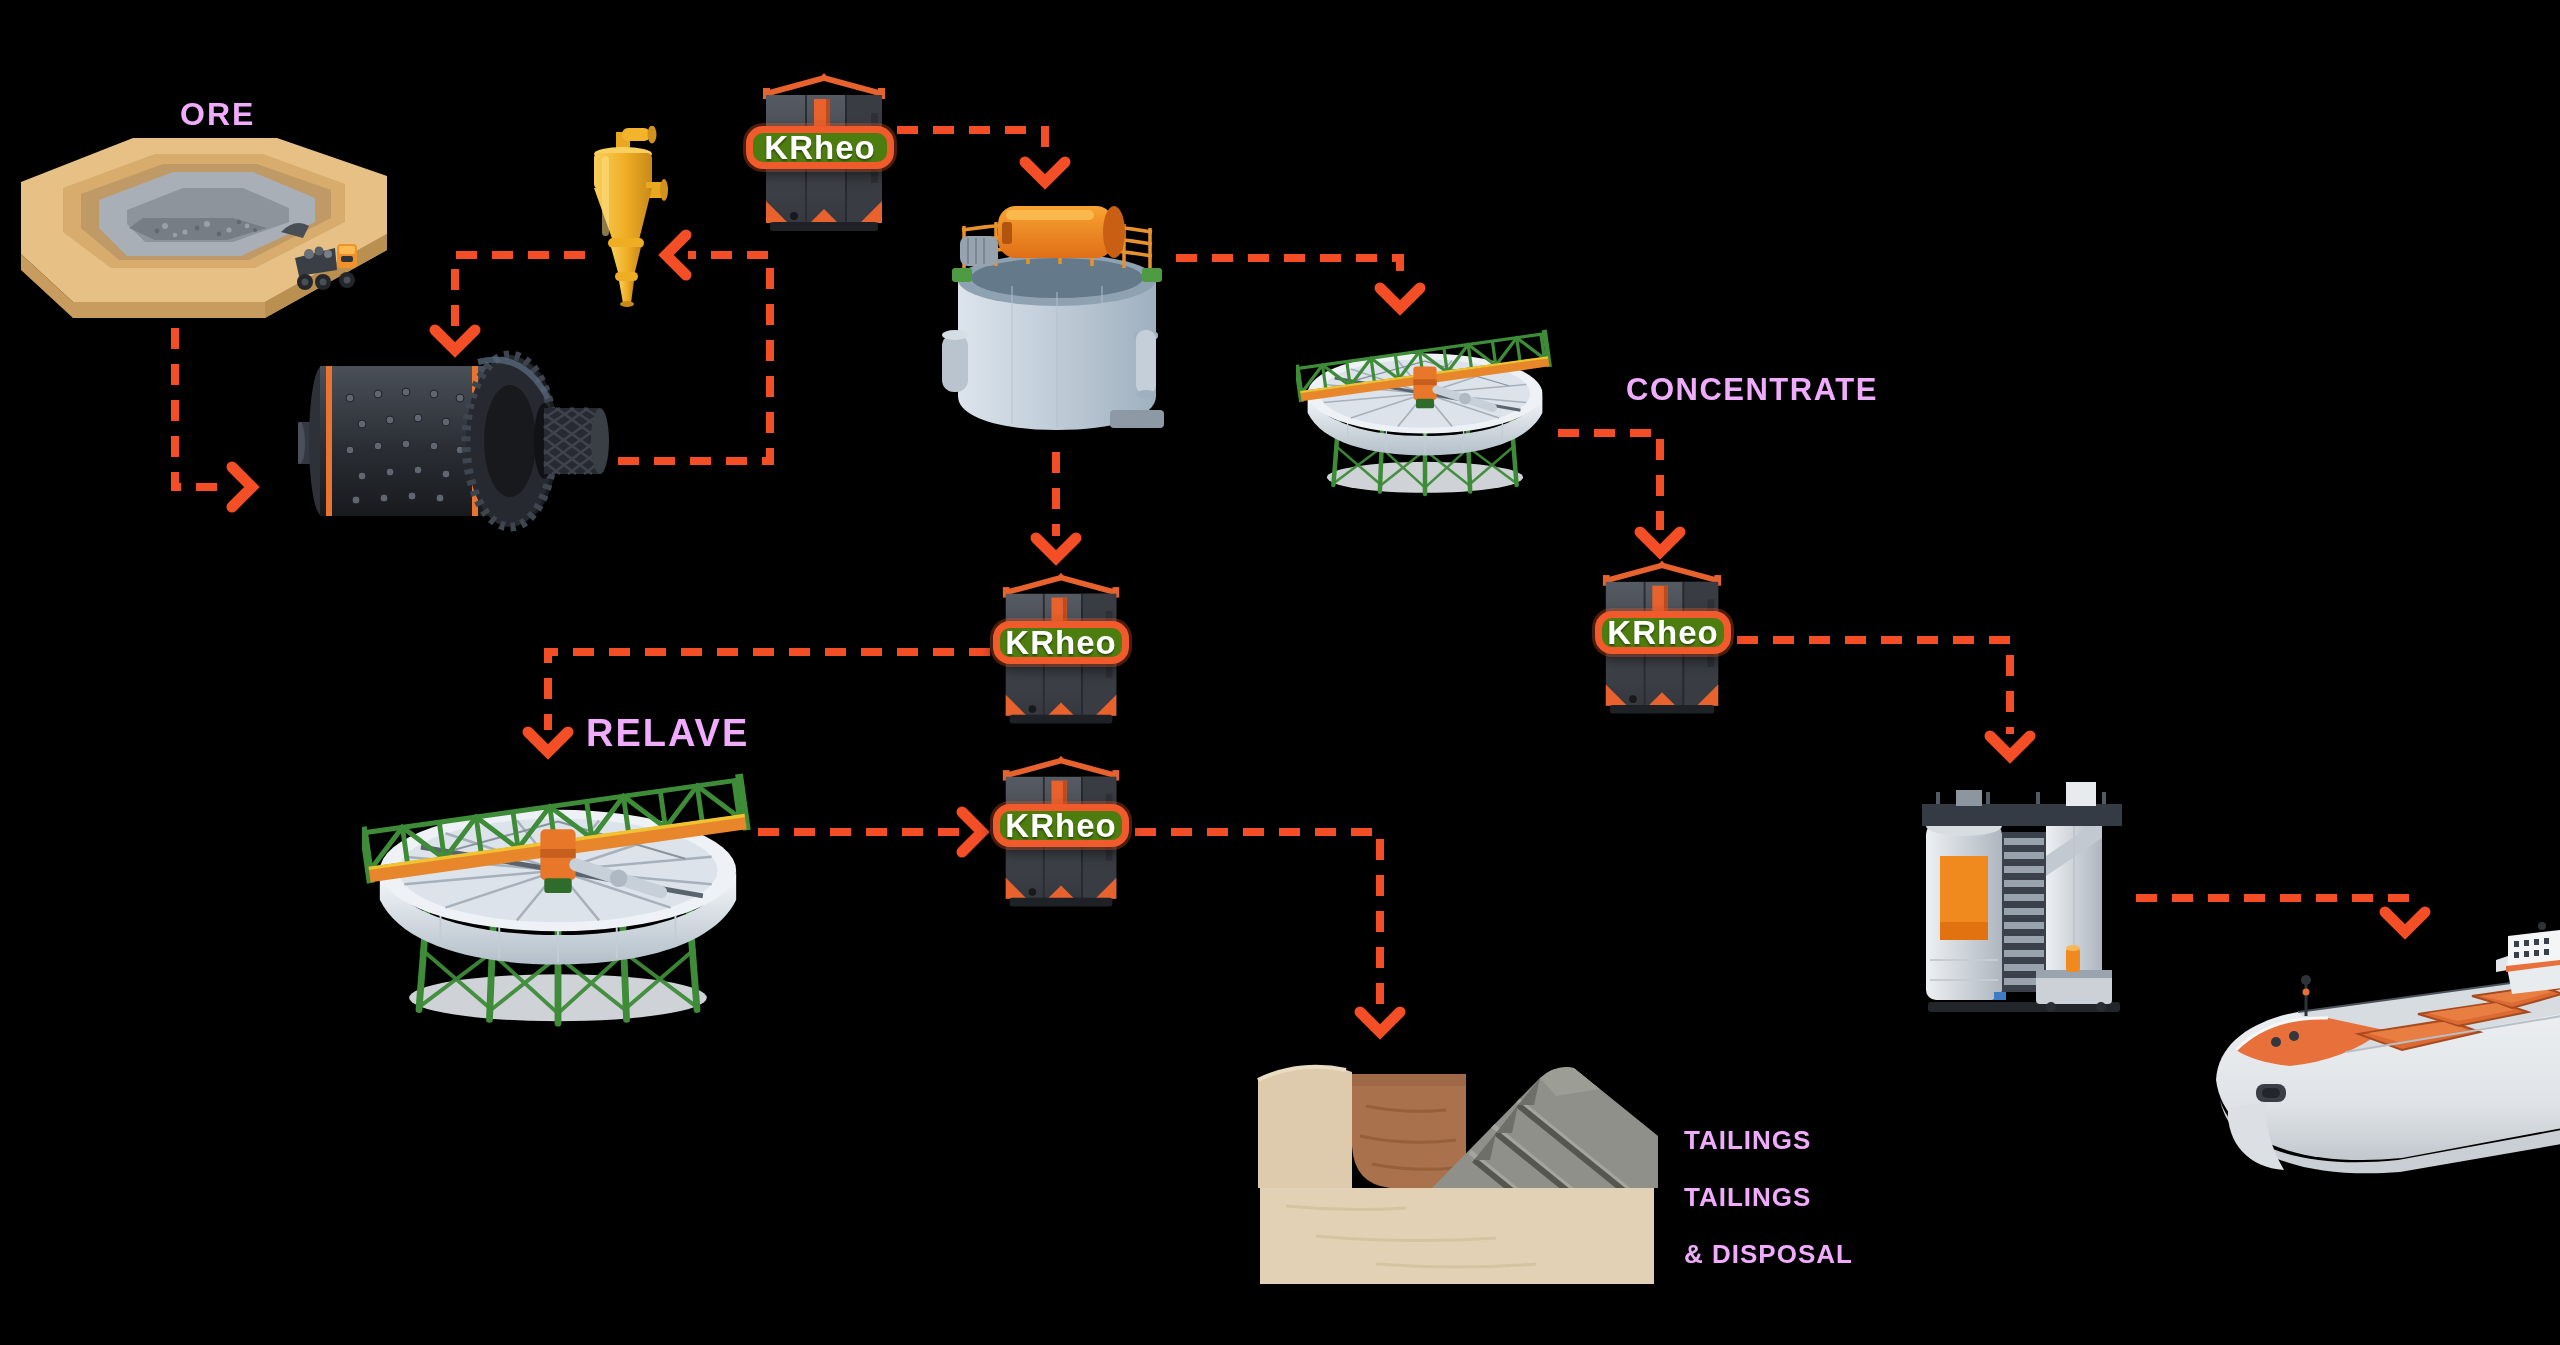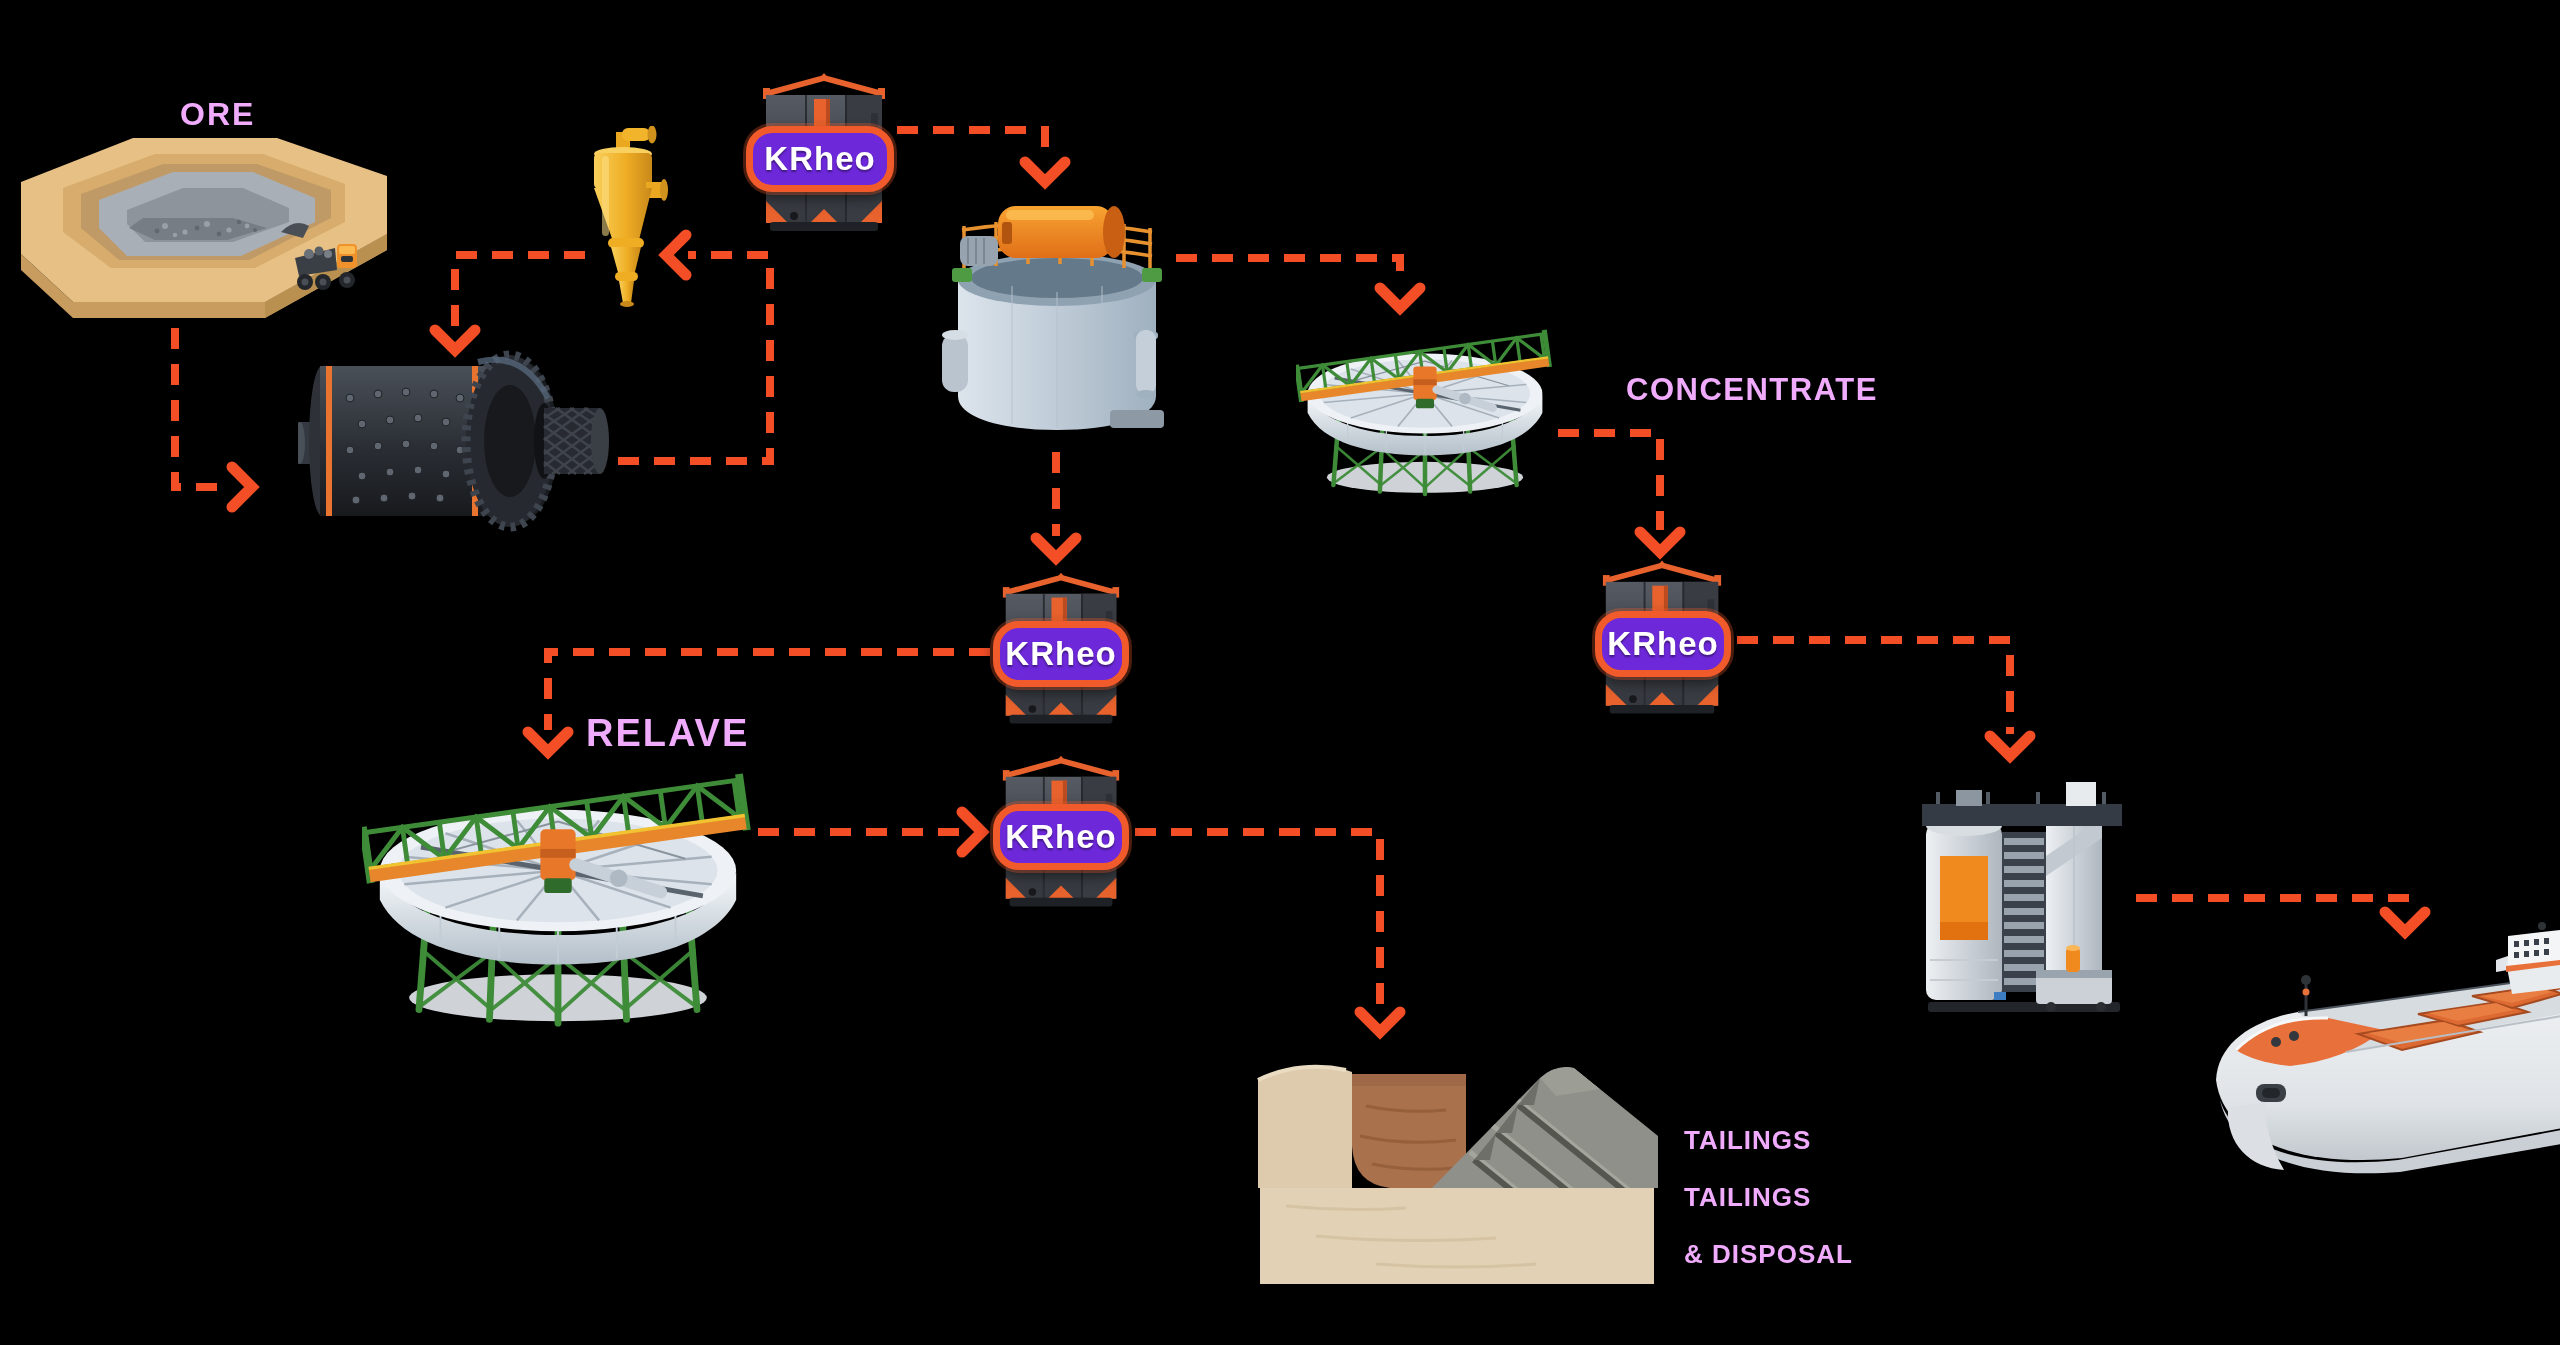--- a/index.html
+++ b/index.html
@@ -11,22 +11,22 @@
   .arrows{position:absolute;left:0;top:0;pointer-events:none;}
   .lbl{
     position:absolute;color:#f0abfc;font-weight:800;letter-spacing:2px;
     font-family:"Liberation Sans","DejaVu Sans",sans-serif;white-space:nowrap;
   }
   .lbl-ore{left:180px;top:96px;font-size:32px;}
   .lbl-concentrate{left:1602px;top:372px;font-size:31px;letter-spacing:1.5px;margin-left:24px;}
   .lbl-relave{left:586px;top:712px;font-size:38px;}
   .lbl-tailings{left:1684px;top:1112px;font-size:26px;line-height:57px;letter-spacing:1px;}
   .krheo-badge{
-    position:absolute;height:66px;box-sizing:border-box;
-    background:#6d28d9;border:7px solid #F15A2B;border-radius:26px;
+    position:absolute;height:43px;box-sizing:border-box;
+    background:#4d7c0f;border:7px solid #F15A2B;border-radius:17px;
     color:#fff;font-weight:800;font-size:33px;letter-spacing:1px;
     display:flex;align-items:center;justify-content:center;
     text-shadow:0 2px 2px rgba(0,0,0,.4);
     box-shadow:0 0 0 3px rgba(244,96,46,.30), 0 6px 14px rgba(0,0,0,.55);
   }
   .b1{left:746px;top:126px;width:148px;}
   .b2{left:993px;top:621px;width:136px;}
   .b3{left:993px;top:804px;width:136px;}
   .b4{left:1595px;top:611px;width:136px;}
 </style>

